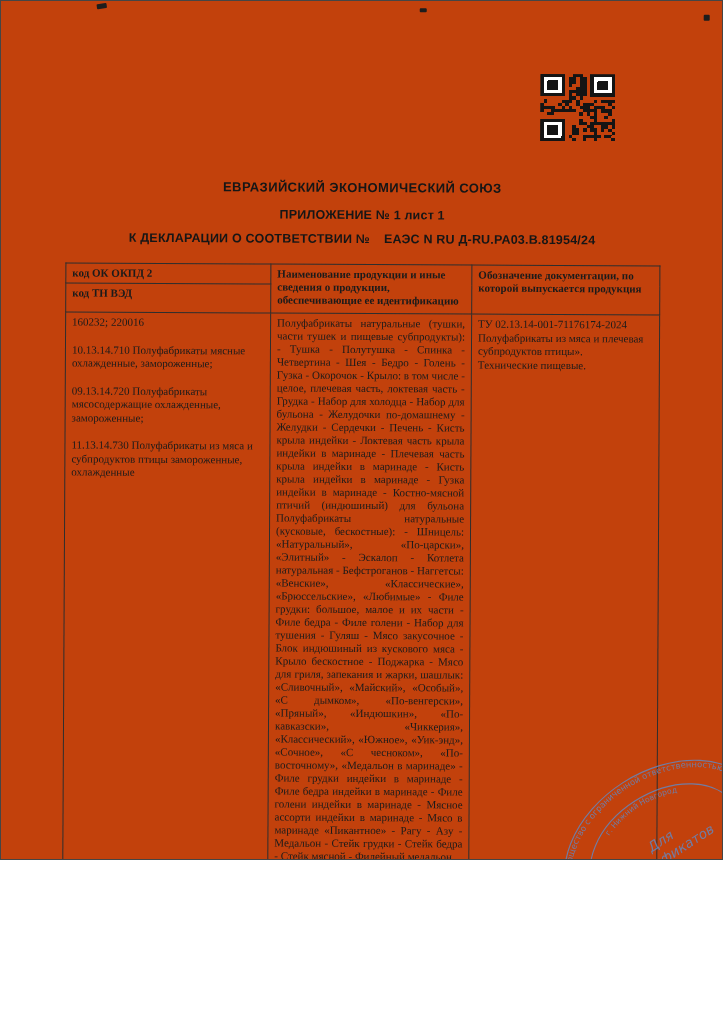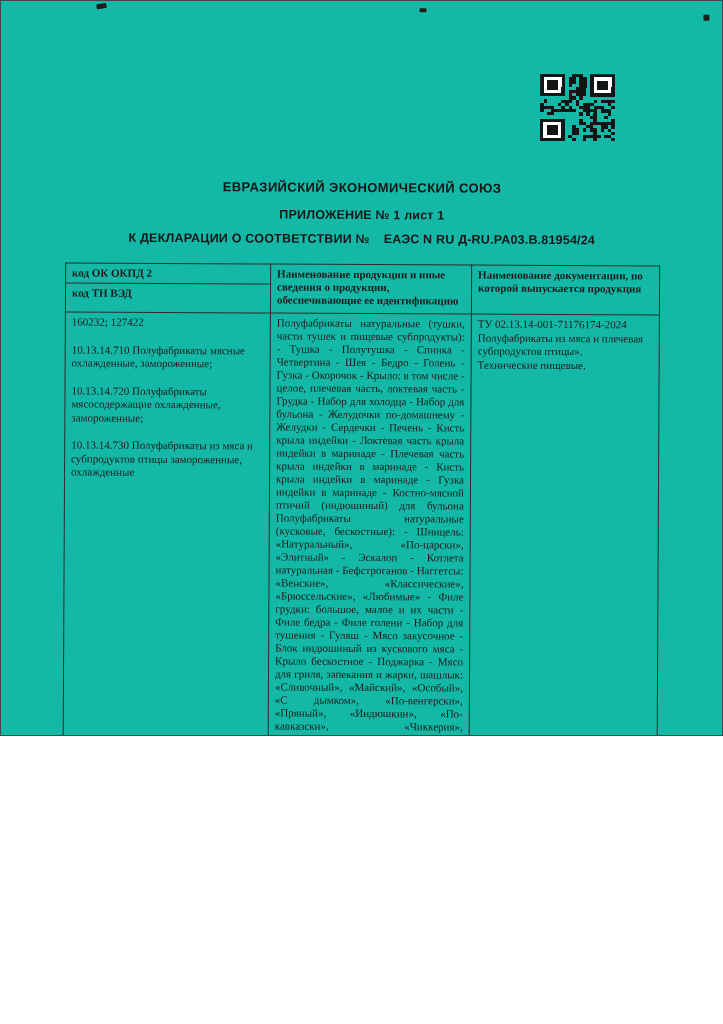--- a/index.html
+++ b/index.html
@@ -1,22 +1,22 @@
 <!DOCTYPE html>
 <html><head>
 <meta charset="utf-8">
 <style>
   html,body{margin:0;padding:0;}
   body{
     width:723px;height:1024px;overflow:hidden;background:#ffffff;
     font-family:"Liberation Serif","DejaVu Serif",serif;color:#1b1b1b;
   }
   .scan{
-    position:relative;box-sizing:border-box;width:723px;height:736px;
-    border:1px solid #454545;background:#14b8a6;overflow:hidden;
+    position:relative;box-sizing:border-box;width:723px;height:860px;
+    border:1px solid #454545;background:#c2410c;overflow:hidden;
   }
   .content{position:absolute;inset:0;transform:rotate(.3deg);transform-origin:50% 40%;}
   
   .speck{position:absolute;background:#1d1d1d;border-radius:1px;}
   .s1{left:94px;top:4px;width:10px;height:5px;transform:rotate(-8deg);}
   .s2{left:417px;top:7px;width:7px;height:4px;}
   .s3{left:701px;top:12px;width:6px;height:6px;}
   
   .qr{position:absolute;left:538px;top:72px;width:75px;height:67px;}
   
@@ -202,31 +202,31 @@
     <table class="doc-table">
       <colgroup>
         <col style="width:205px">
           <col style="width:201px">
           <col style="width:188px">
       </colgroup>
       <tbody>
         <tr>
           <td class="hc">код ОК ОКПД 2</td>
           <td class="hc" rowspan="2">Наименование продукции и иные сведения о продукции, обеспечивающие ее идентификацию</td>
-          <td class="hc" rowspan="2">Наименование документации, по которой выпускается продукция</td>
+          <td class="hc" rowspan="2">Обозначение документации, по которой выпускается продукция</td>
         </tr>
         <tr>
           <td class="hc hc2">код ТН ВЭД</td>
         </tr>
         <tr class="body-row">
           <td class="codes">
-            <p>160232; 127422</p>
+            <p>160232; 220016</p>
             <p>10.13.14.710 Полуфабрикаты мясные охлажденные, замороженные;</p>
-            <p>10.13.14.720 Полуфабрикаты мясосодержащие охлажденные, замороженные;</p>
-            <p>10.13.14.730 Полуфабрикаты из мяса и субпродуктов птицы замороженные, охлажденные</p>
+            <p>09.13.14.720 Полуфабрикаты мясосодержащие охлажденные, замороженные;</p>
+            <p>11.13.14.730 Полуфабрикаты из мяса и субпродуктов птицы замороженные, охлажденные</p>
           </td>
           <td class="product">Полуфабрикаты натуральные (тушки, части тушек и пищевые субпродукты): - Тушка - Полутушка - Спинка - Четвертина - Шея - Бедро - Голень - Гузка - Окорочок - Крыло: в том числе - целое, плечевая часть, локтевая часть - Грудка - Набор для холодца - Набор для бульона - Желудочки по-домашнему - Желудки - Сердечки - Печень - Кисть крыла индейки - Локтевая часть крыла индейки в маринаде - Плечевая часть крыла индейки в маринаде - Кисть крыла индейки в маринаде - Гузка индейки в маринаде - Костно-мясной птичий (индюшиный) для бульона Полуфабрикаты натуральные (кусковые, бескостные): - Шницель: «Натуральный», «По-царски», «Элитный» - Эскалоп - Котлета натуральная - Бефстроганов - Наггетсы: «Венские», «Классические», «Брюссельские», «Любимые» - Филе грудки: большое, малое и их части - Филе бедра - Филе голени - Набор для тушения - Гуляш - Мясо закусочное - Блок индюшиный из кускового мяса - Крыло бескостное - Поджарка - Мясо для гриля, запекания и жарки, шашлык: «Сливочный», «Майский», «Особый», «С дымком», «По-венгерски», «Пряный», «Индюшкин», «По-кавказски», «Чиккерия», «Классический», «Южное», «Уик-энд», «Сочное», «С чесноком», «По-восточному», «Медальон в маринаде» - Филе грудки индейки в маринаде - Филе бедра индейки в маринаде - Филе голени индейки в маринаде - Мясное ассорти индейки в маринаде - Мясо в маринаде «Пикантное» - Рагу - Азу - Медальон - Стейк грудки - Стейк бедра - Стейк мясной - Филейный медальон</td>
           <td class="docs">
             <div>ТУ 02.13.14-001-71176174-2024</div>
             <div>Полуфабрикаты из мяса и плечевая субпродуктов птицы».</div>
             <div>Технические пищевые.</div>
           </td>
         </tr>
       </tbody>
     </table>

